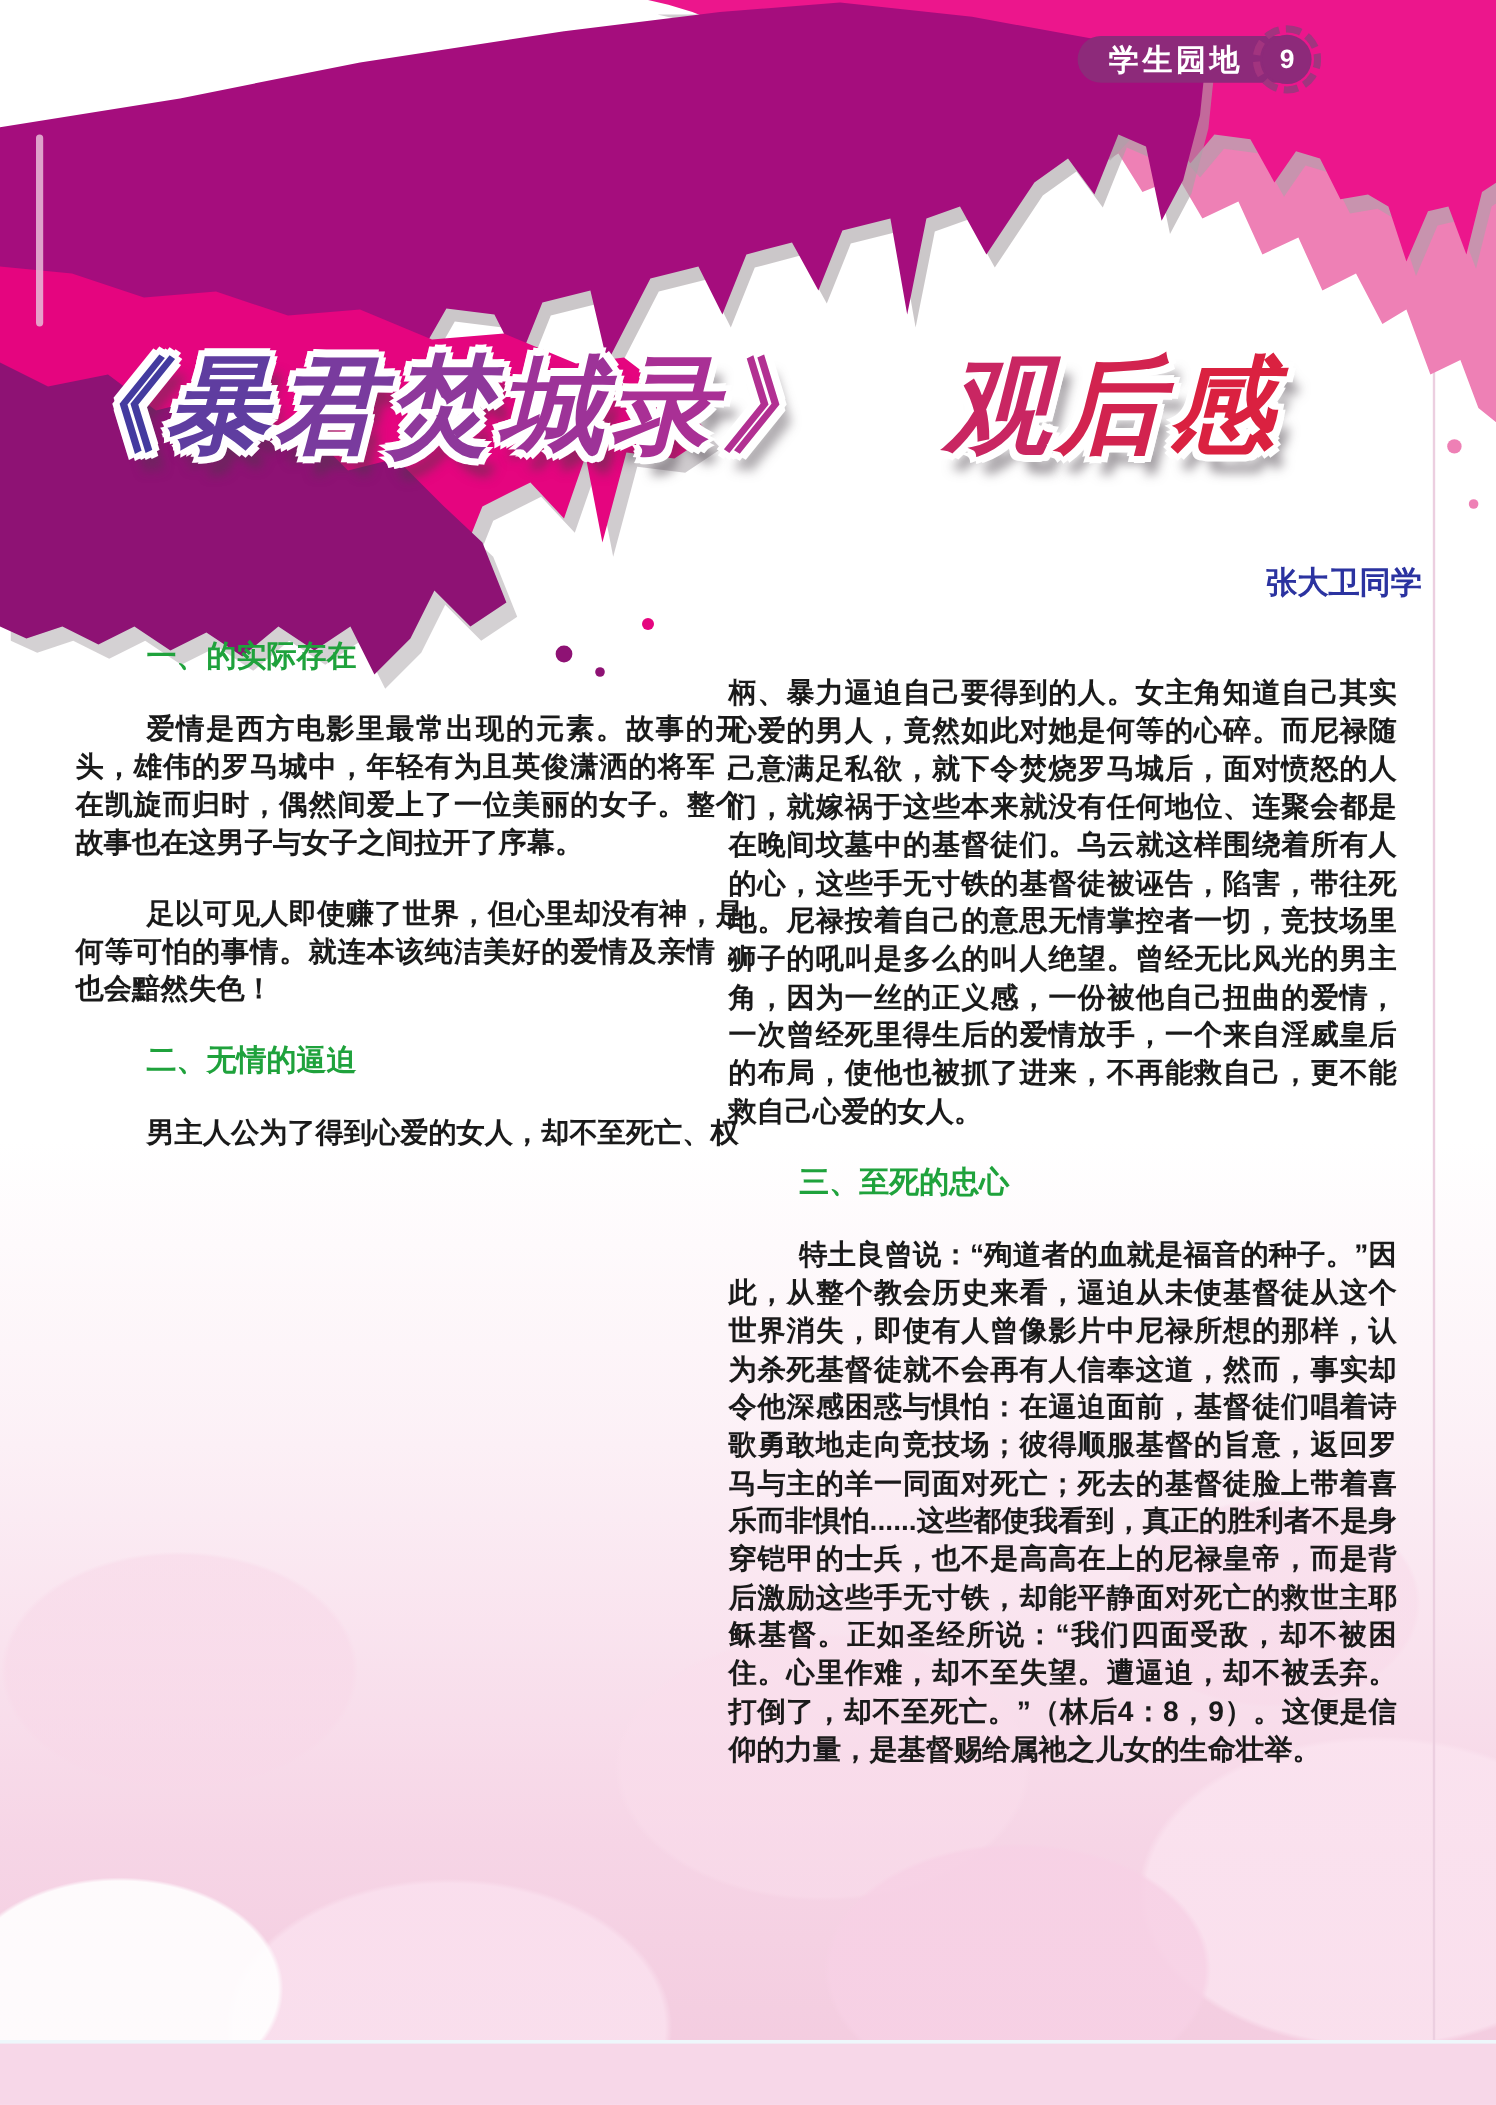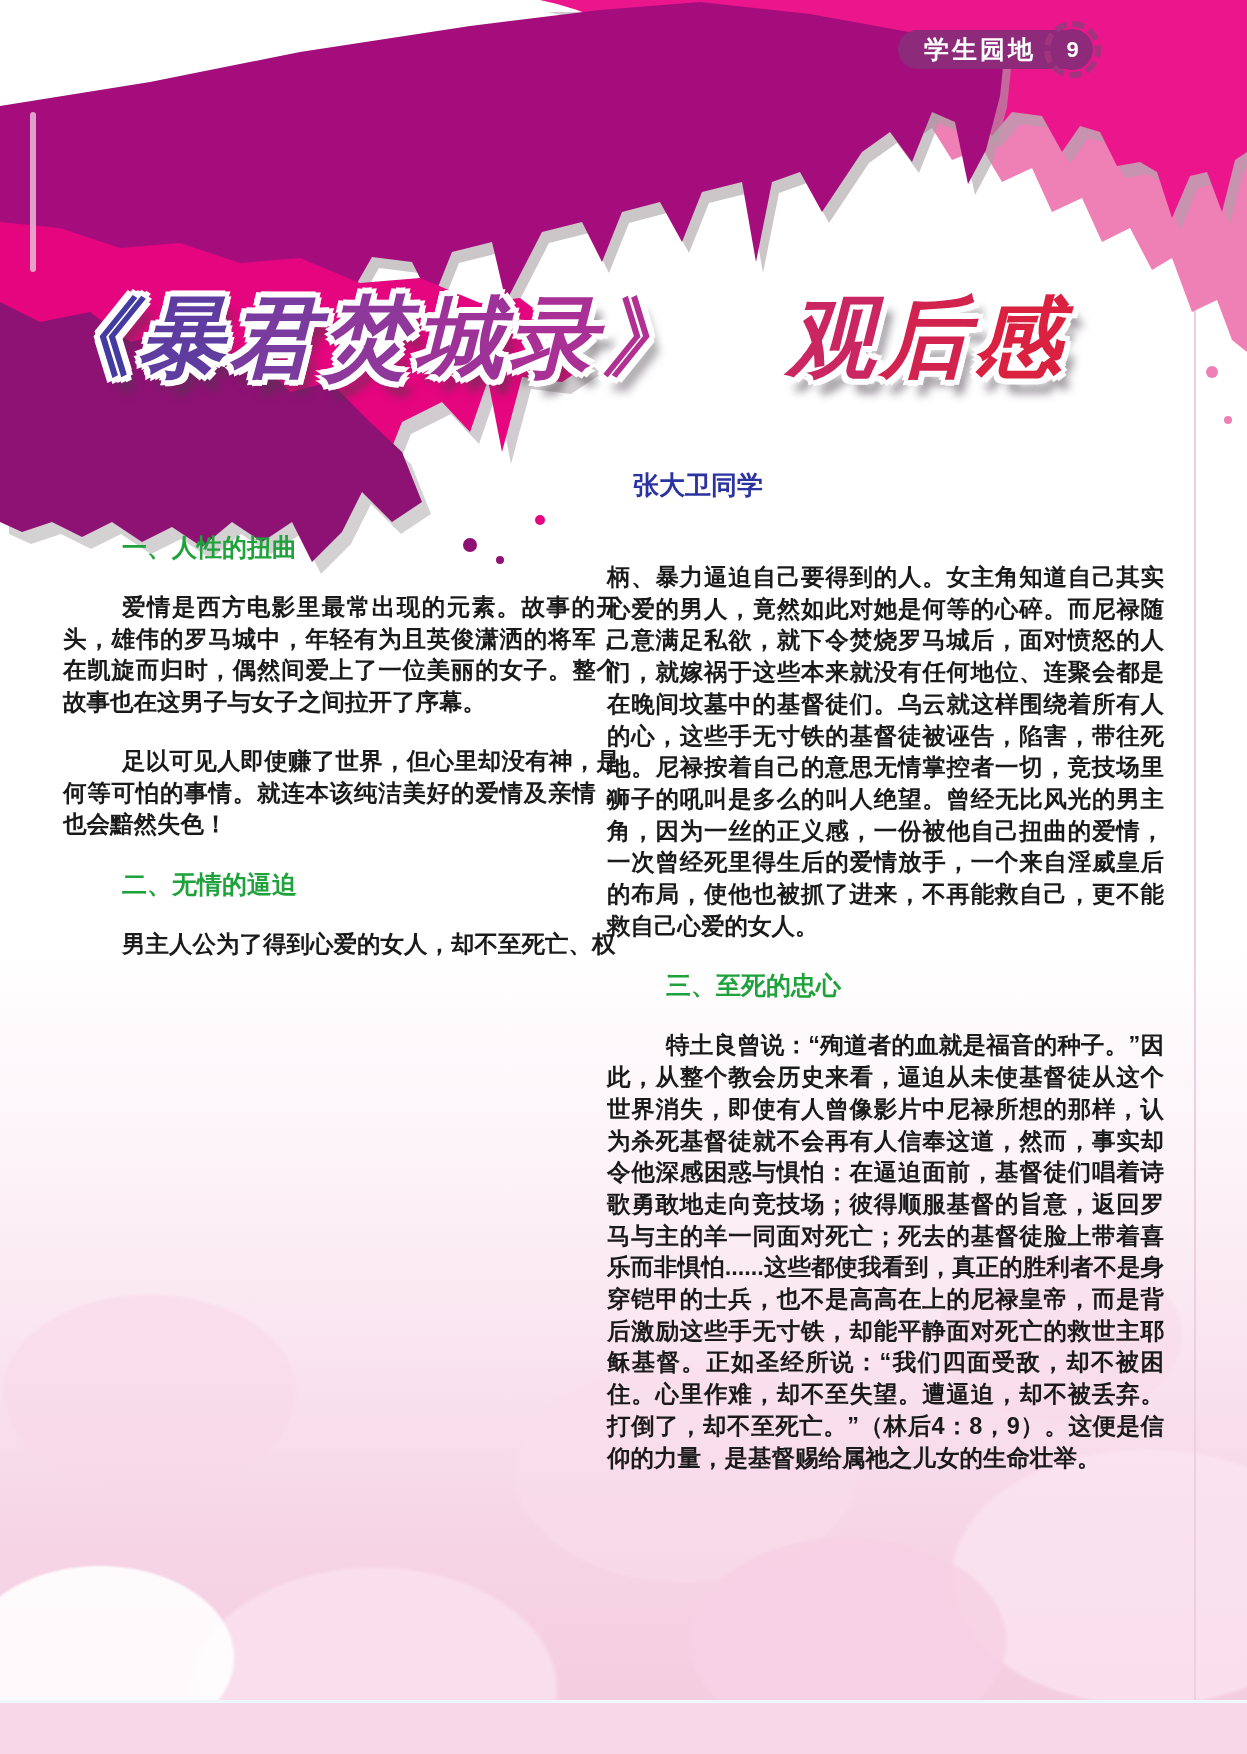--- a/index.html
+++ b/index.html
@@ -21,21 +21,21 @@
   .badge-num{color:#fff;font-weight:bold;font-size:22px;}
 
   
   .title{position:absolute;left:0;top:292px;width:1110px;margin:0;text-align:center;z-index:2;
     font-size:88px;font-weight:900;line-height:1.05;letter-spacing:5px;white-space:nowrap;font-style:italic;}
   .tch{text-shadow:
     -5px -5px 0 #fff, 5px -5px 0 #fff, -5px 5px 0 #fff, 5px 5px 0 #fff,
     -6px 0 0 #fff, 6px 0 0 #fff, 0 -6px 0 #fff, 0 6px 0 #fff,
     9px 15px 9px rgba(70,60,70,.55);}
 
-  .author{position:absolute;left:633px;top:468px;width:552px;text-align:left;z-index:2;
+  .author{position:absolute;left:633px;top:468px;width:552px;text-align:right;z-index:2;
     color:var(--blue,#2b33a0);font-weight:bold;font-size:26px;}
 
   
   .col{position:absolute;top:531px;width:557px;z-index:2;color:var(--body,#1a1a1a);
     font-size:23.5px;line-height:31.7px;font-weight:600;text-align:justify;}
   .col-left{left:63px;}
   .col-right{left:607px;margin-top:31px;}
   .para{text-indent:59px;margin:0 0 27px 0;}
   .para.cont{text-indent:0;}
   .sec-heading{color:var(--green,#1fa23c);font-weight:bold;font-size:25px;line-height:32px;
@@ -97,21 +97,21 @@
         <span class="badge-num">9</span>
       </span>
     </span>
   </div>
 
   <h1 class="title"><span class="tch" style="color: rgb(67, 59, 159);">《</span><span class="tch" style="color: rgb(95, 61, 160);">暴</span><span class="tch" style="color: rgb(121, 59, 158);">君</span><span class="tch" style="color: rgb(142, 56, 155);">焚</span><span class="tch" style="color: rgb(157, 51, 152);">城</span><span class="tch" style="color: rgb(169, 48, 149);">录</span><span class="tch" style="color: rgb(178, 48, 146);">》</span><span class="tch">　</span><span class="tch" style="color: rgb(201, 38, 98);">观</span><span class="tch" style="color: rgb(210, 35, 79);">后</span><span class="tch" style="color: rgb(218, 33, 64);">感</span></h1>
 
   <div class="author">张大卫同学</div>
 
   <div class="col col-left" id="col-left">
-      <div class="sec-heading">一、人性的扭曲</div>
+      <div class="sec-heading">一、的实际存在</div>
       <div class="para">爱情是西方电影里最常出现的元素。故事的开头，雄伟的罗马城中，年轻有为且英俊潇洒的将军，在凯旋而归时，偶然间爱上了一位美丽的女子。整个故事也在这男子与女子之间拉开了序幕。</div>
       <div class="para">足以可见人即使赚了世界，但心里却没有神，是何等可怕的事情。就连本该纯洁美好的爱情及亲情，也会黯然失色！</div>
       <div class="sec-heading">二、无情的逼迫</div>
       <div class="para">男主人公为了得到心爱的女人，却不至死亡、权</div>
     </div>
   <div class="col col-right" id="col-right">
       <div class="para cont">柄、暴力逼迫自己要得到的人。女主角知道自己其实心爱的男人，竟然如此对她是何等的心碎。而尼禄随己意满足私欲，就下令焚烧罗马城后，面对愤怒的人们，就嫁祸于这些本来就没有任何地位、连聚会都是在晚间坟墓中的基督徒们。乌云就这样围绕着所有人的心，这些手无寸铁的基督徒被诬告，陷害，带往死地。尼禄按着自己的意思无情掌控者一切，竞技场里狮子的吼叫是多么的叫人绝望。曾经无比风光的男主角，因为一丝的正义感，一份被他自己扭曲的爱情，一次曾经死里得生后的爱情放手，一个来自淫威皇后的布局，使他也被抓了进来，不再能救自己，更不能救自己心爱的女人。</div>
       <div class="sec-heading">三、至死的忠心</div>
       <div class="para">特土良曾说：“殉道者的血就是福音的种子。”因此，从整个教会历史来看，逼迫从未使基督徒从这个世界消失，即使有人曾像影片中尼禄所想的那样，认为杀死基督徒就不会再有人信奉这道，然而，事实却令他深感困惑与惧怕：在逼迫面前，基督徒们唱着诗歌勇敢地走向竞技场；彼得顺服基督的旨意，返回罗马与主的羊一同面对死亡；死去的基督徒脸上带着喜乐而非惧怕......这些都使我看到，真正的胜利者不是身穿铠甲的士兵，也不是高高在上的尼禄皇帝，而是背后激励这些手无寸铁，却能平静面对死亡的救世主耶稣基督。正如圣经所说：“我们四面受敌，却不被困住。心里作难，却不至失望。遭逼迫，却不被丢弃。打倒了，却不至死亡。”（林后4：8，9）。这便是信仰的力量，是基督赐给属祂之儿女的生命壮举。</div>
     </div>

